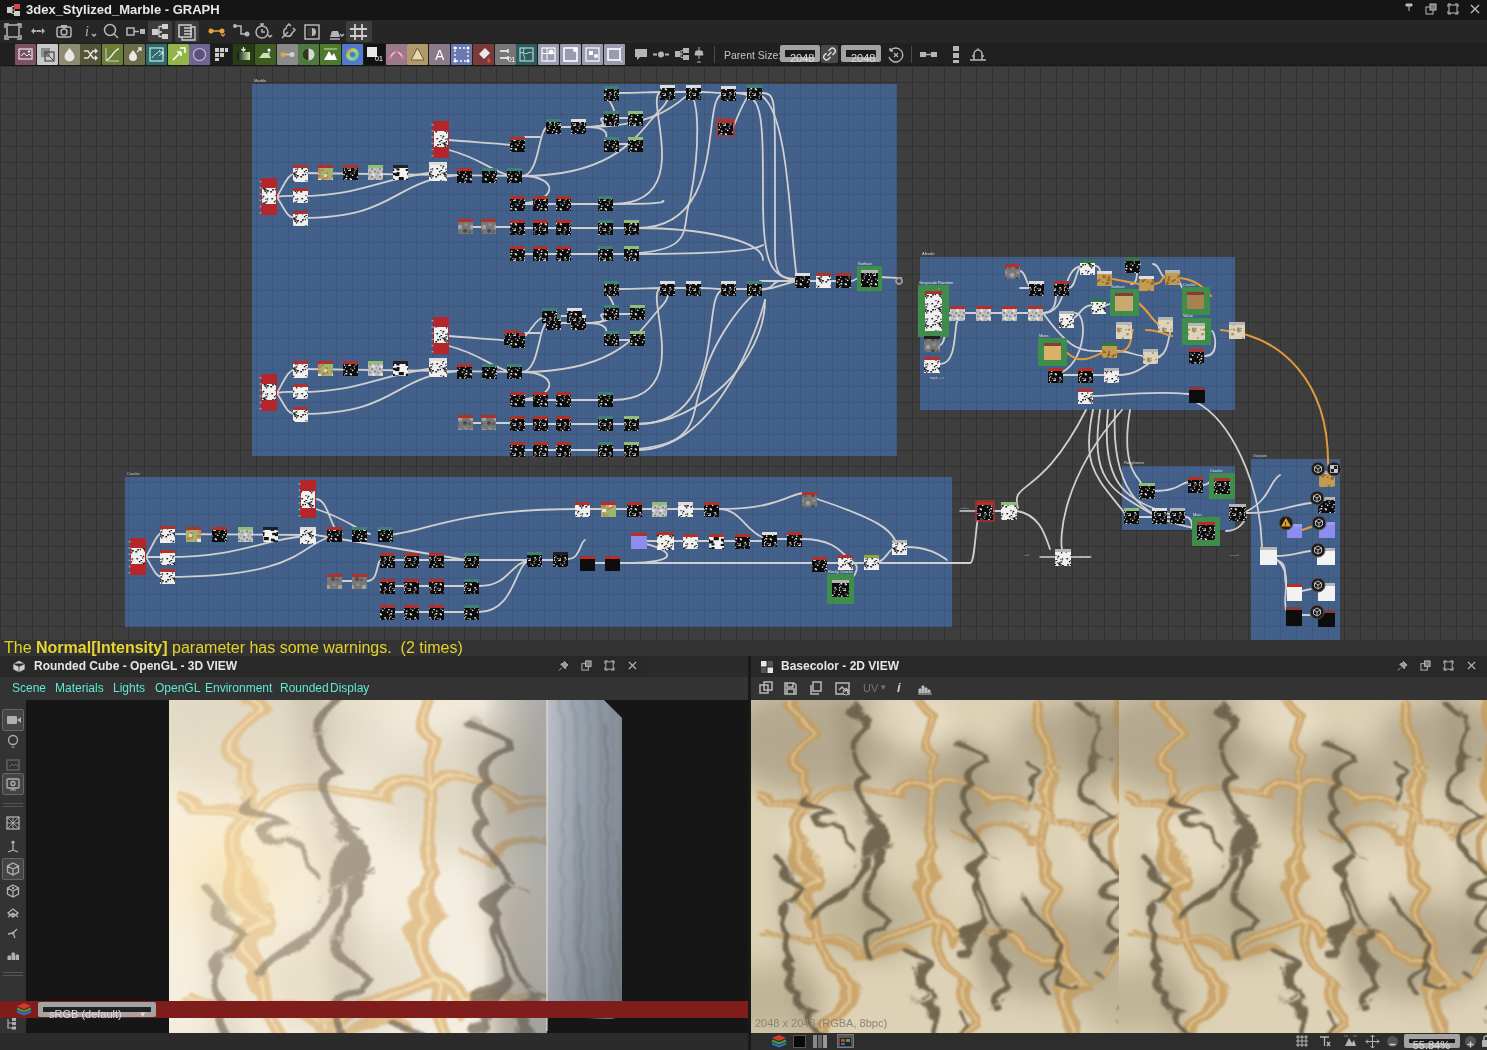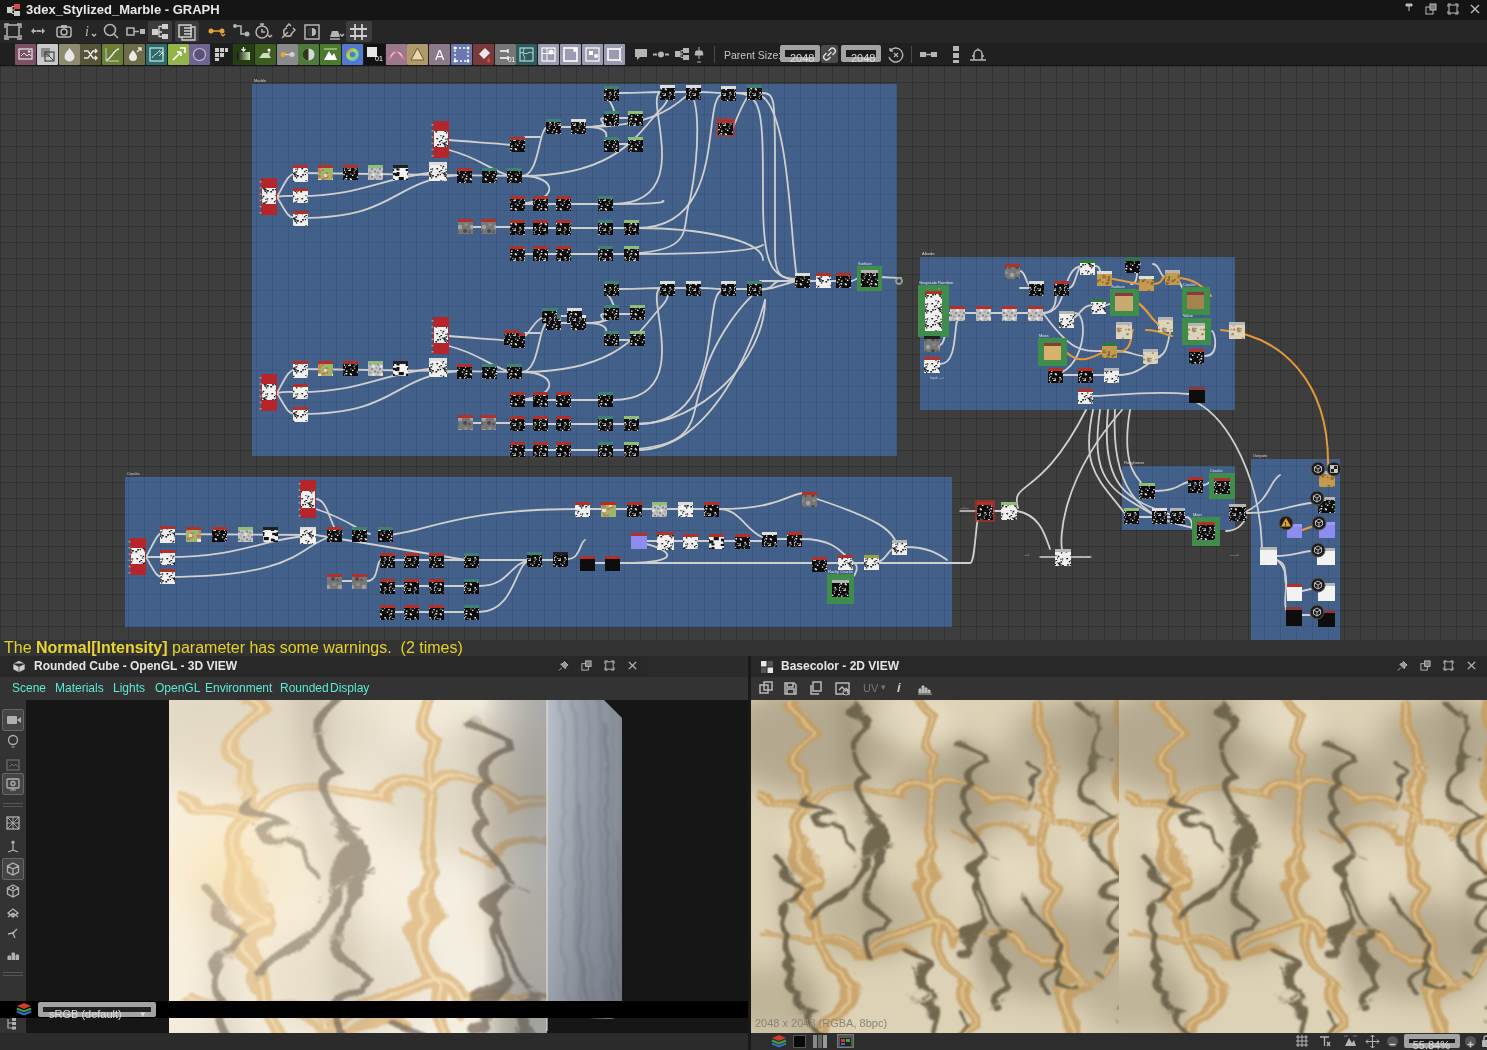--- a/index.html
+++ b/index.html
@@ -13,21 +13,21 @@
 #warnbar{position:absolute;left:0;top:640px;width:1487px;height:16px;background:#333;color:#e3d22a;font-size:16px;line-height:16px;padding-left:4px}
 #warnbar b{color:#e8d52f}
 .ptitle{position:absolute;height:21px;background:#282828;color:#e5e5e5;font-weight:bold;font-size:12px;line-height:21px}
 .pticons{position:absolute;top:4px;display:flex;gap:12px;color:#b5b5b5;font-size:11px}
 #menubar{position:absolute;left:0;top:677px;width:748px;height:23px;background:#333;color:#5eead4;font-size:12px;line-height:23px}
 #menubar span{position:absolute;top:0}
 #toolbar2d{position:absolute;left:751px;top:677px;width:736px;height:23px;background:#333}
 #leftstrip{position:absolute;left:0;top:700px;width:26px;height:333px;background:#333}
 #view3d{position:absolute;left:26px;top:700px;width:722px;height:333px;background:#161616;overflow:hidden}
 #view2d{position:absolute;left:751px;top:700px;width:736px;height:333px;background:#d8ccb0;overflow:hidden}
-#botbar1{position:absolute;left:0;top:1001px;width:748px;height:17px;background:#000000}
+#botbar1{position:absolute;left:0;top:1001px;width:748px;height:17px;background:#7f1d1d}
 #botbar2{position:absolute;left:751px;top:1033px;width:736px;height:17px;background:#2d2d2d}
 #vgap{position:absolute;left:748px;top:656px;width:3px;height:394px;background:#1a1a1a}
 .dd{position:absolute;background:#222;border:5px solid #a3a3a3;color:#ddd;font-size:11px;border-radius:2px}
 .ic{fill:none;stroke:#b9b9b9;stroke-width:1.5}
 .sep{position:absolute;top:3px;width:1px;height:17px;background:#4a4a4a}
 </style></head>
 <body>
 <div id="titlebar">
  <svg class="abs" style="left:6px;top:3px" width="15" height="14" viewBox="0 0 15 14">
       <rect x="8" y="1" width="6" height="5" fill="#d44"></rect>

